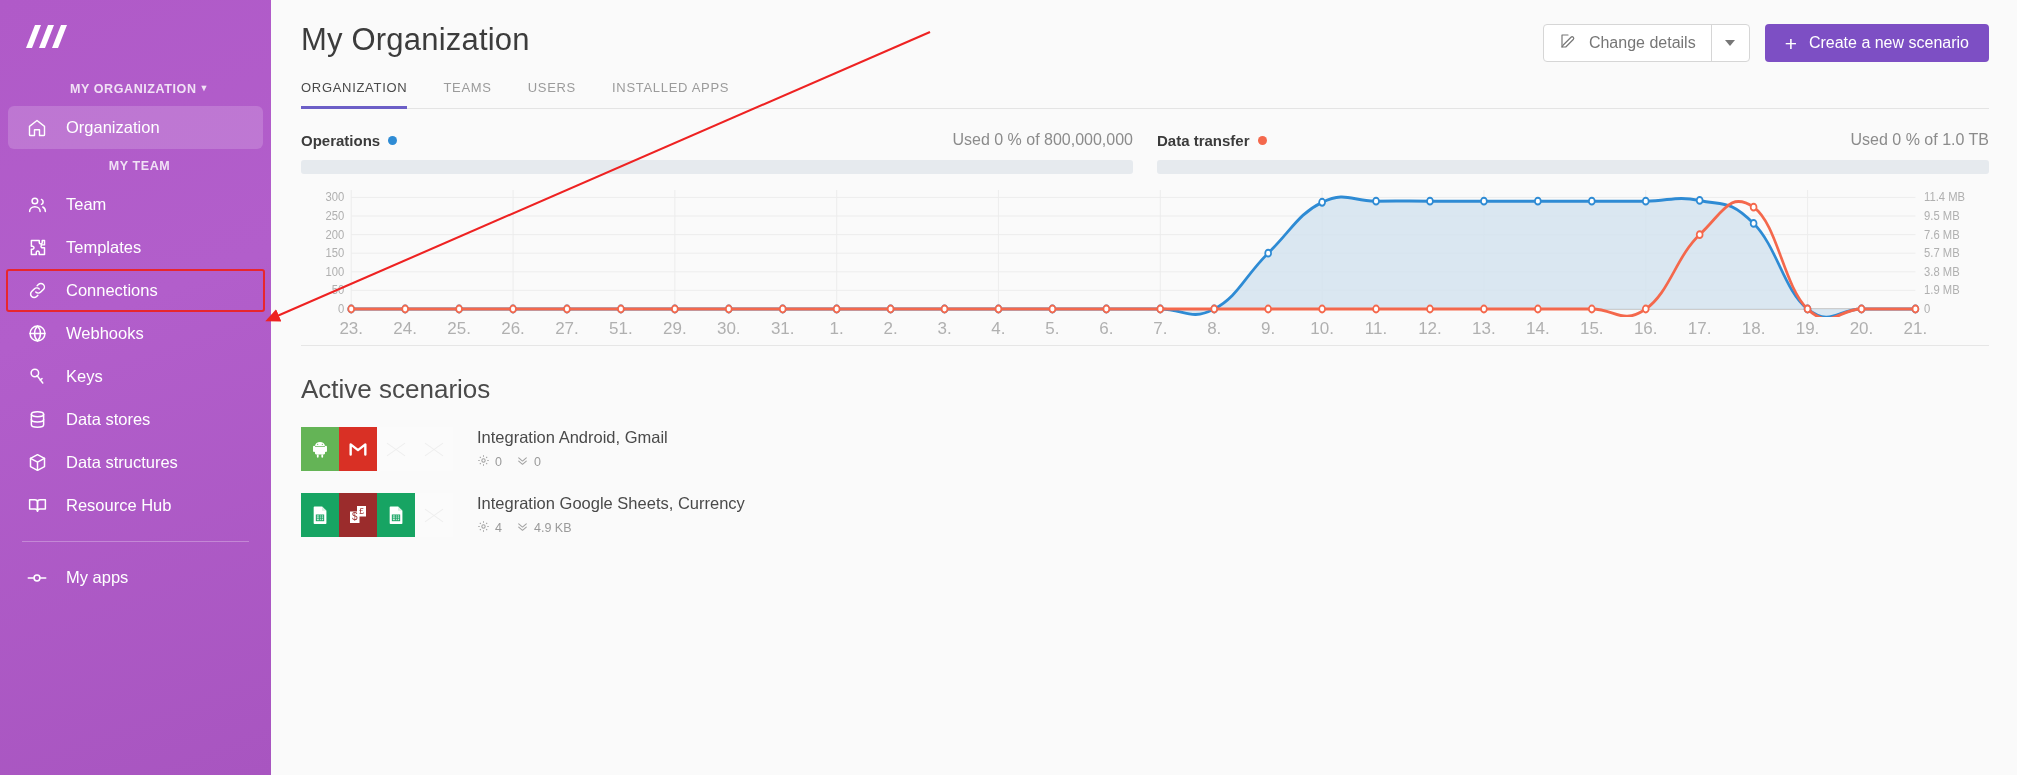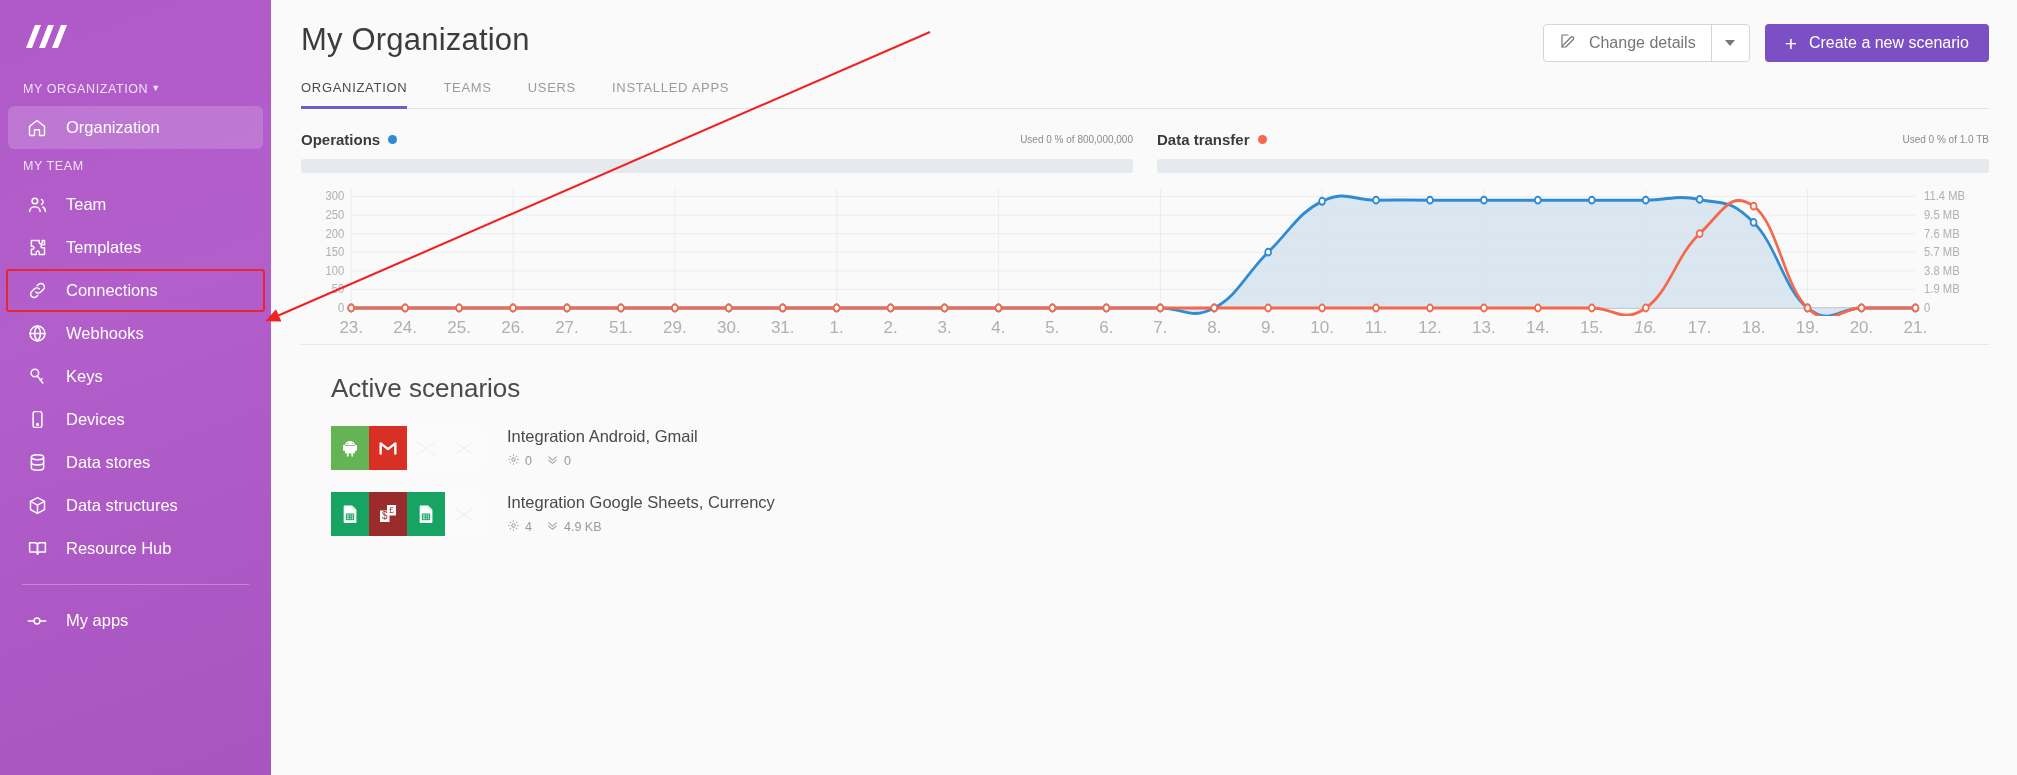--- a/index.html
+++ b/index.html
@@ -12,22 +12,22 @@
 
   
   .sidebar {
     width: 271px; height: 775px; flex: 0 0 271px;
     background: linear-gradient(160deg, #b05ac8 0%, #b25ecb 40%, #a855c0 100%);
     position: relative; padding-top: 0;
   }
   .logo { padding: 22px 0 0 24px; height: 72px; }
   .logo svg { display: block; }
   .section-label {
-    font-size: 12.5px; font-weight: normal; letter-spacing: .6px;
-    color: rgba(255,255,255,.82); padding: 10px 0 10px 23px; text-transform: uppercase;
+    font-size: 12.5px; font-weight: bold; letter-spacing: .6px;
+    color: rgba(255,255,255,.82); padding: 10px 0 10px 8px; text-transform: uppercase; text-align: center;
   }
   .section-label .caret { font-size: 9px; margin-left: 3px; vertical-align: 2px; }
   .nav-item {
     display: flex; align-items: center; gap: 18px;
     height: 43px; margin: 0 8px; padding-left: 18px;
     color: #fff; font-size: 16.5px; border-radius: 6px; cursor: pointer;
     position: relative;
   }
   .nav-item .ic { width: 22px; height: 22px; display: flex; align-items: center; justify-content: center; flex: 0 0 22px; }
   .nav-item.active { background: rgba(255,255,255,.17); }
@@ -66,34 +66,34 @@
     border: none;
   }
   .btn-primary .plus { font-size: 21px; line-height: 1; font-weight: 300; }
 
   
   .usage { display: flex; gap: 24px; padding: 22px 28px 0 30px; }
   .usage-col { flex: 1; }
   .usage-head { display: flex; align-items: center; justify-content: space-between; }
   .usage-title { font-size: 15px; font-weight: bold; color: #3b3b3b; display: flex; align-items: center; gap: 8px; }
   .dot { width: 9px; height: 9px; border-radius: 50%; display: inline-block; }
-  .usage-meta { font-size: 10px; color: #8b8b8b; }
+  .usage-meta { font-size: 16px; color: #8b8b8b; }
   .bar { height: 14px; background: #e6eaee; border-radius: 3px; margin-top: 11px; }
 
   .chart-wrap { padding: 0 28px 0 30px; margin-top: 8px; position: relative; }
   .chart-box { position: relative; height: 135px; }
   .chart-box svg { display: block; width: 100%; height: 135px; }
   .axis-x { display: flex; padding: 0 0 0 0; margin-top: 2px; position: relative; height: 20px; }
   .axis-x span {
     position: absolute; font-size: 17px; color: #b0b0b0; transform: translateX(-50%);
   }
   .chart-rule { height: 1px; background: #e6e6e6; margin-top: 6px; }
 
   
-  .scen-section { padding: 28px 28px 0 30px; margin-left: 30px; }
+  .scen-section { padding: 28px 28px 0 30px; }
   .scen-title { font-size: 26px; color: #4a4a4a; font-weight: normal; }
   .scen-row { display: flex; align-items: center; gap: 24px; margin-top: 22px; }
   .tiles { display: flex; }
   .tile { width: 38px; height: 44px; display: flex; align-items: center; justify-content: center; }
   .tile.empty { background: #fbfbfb; position: relative; }
   .tile.empty::before, .tile.empty::after {
     content: ""; position: absolute; left: 8px; right: 8px; top: 50%; height: 1px; background: #eeeeee;
   }
   .tile.empty::before { transform: rotate(35deg); }
   .tile.empty::after { transform: rotate(-35deg); }
@@ -182,29 +182,20 @@
     <div class="nav-item">
       <span class="ic">
         <svg width="21" height="21" viewBox="0 0 24 24" fill="none" stroke="#fff" stroke-width="1.7" stroke-linecap="round" stroke-linejoin="round">
             <circle cx="9" cy="8" r="4.3"></circle>
             <path d="M11.5 11 18 19.5M15 16l2.2-1.6"></path>
           </svg>
       </span>
       <span>Keys</span>
     </div>
 
-    <div class="nav-item">
-      <span class="ic">
-        <svg width="21" height="21" viewBox="0 0 24 24" fill="none" stroke="#fff" stroke-width="1.7" stroke-linecap="round" stroke-linejoin="round">
-            <rect x="7" y="3" width="10" height="18" rx="2"></rect>
-            <circle cx="12" cy="17.6" r=".9" fill="#fff"></circle>
-          </svg>
-      </span>
-      <span>Devices</span>
-    </div>
 
     <div class="nav-item">
       <span class="ic">
         <svg width="21" height="21" viewBox="0 0 24 24" fill="none" stroke="#fff" stroke-width="1.7" stroke-linecap="round" stroke-linejoin="round">
             <ellipse cx="12" cy="6" rx="7" ry="2.8"></ellipse>
             <path d="M5 6v12c0 1.6 3.1 2.8 7 2.8s7-1.2 7-2.8V6"></path>
             <path d="M5 12c0 1.6 3.1 2.8 7 2.8s7-1.2 7-2.8"></path>
           </svg>
       </span>
       <span>Data stores</span>
@@ -418,21 +409,21 @@
           <span style="left: 47.71%;">6.</span>
           <span style="left: 50.9054%;">7.</span>
           <span style="left: 54.1008%;">8.</span>
           <span style="left: 57.2962%;">9.</span>
           <span style="left: 60.4916%;">10.</span>
           <span style="left: 63.687%;">11.</span>
           <span style="left: 66.8824%;">12.</span>
           <span style="left: 70.0778%;">13.</span>
           <span style="left: 73.2732%;">14.</span>
           <span style="left: 76.4686%;">15.</span>
-          <span style="left: 79.664%; font-style: italic;">16.</span>
+          <span style="left: 79.664%;">16.</span>
           <span style="left: 82.8594%;">17.</span>
           <span style="left: 86.0548%;">18.</span>
           <span style="left: 89.2502%;">19.</span>
           <span style="left: 92.4456%;">20.</span>
           <span style="left: 95.641%;">21.</span>
         </div>
       <div class="chart-rule"></div>
     </div>
 
     <div class="scen-section">

